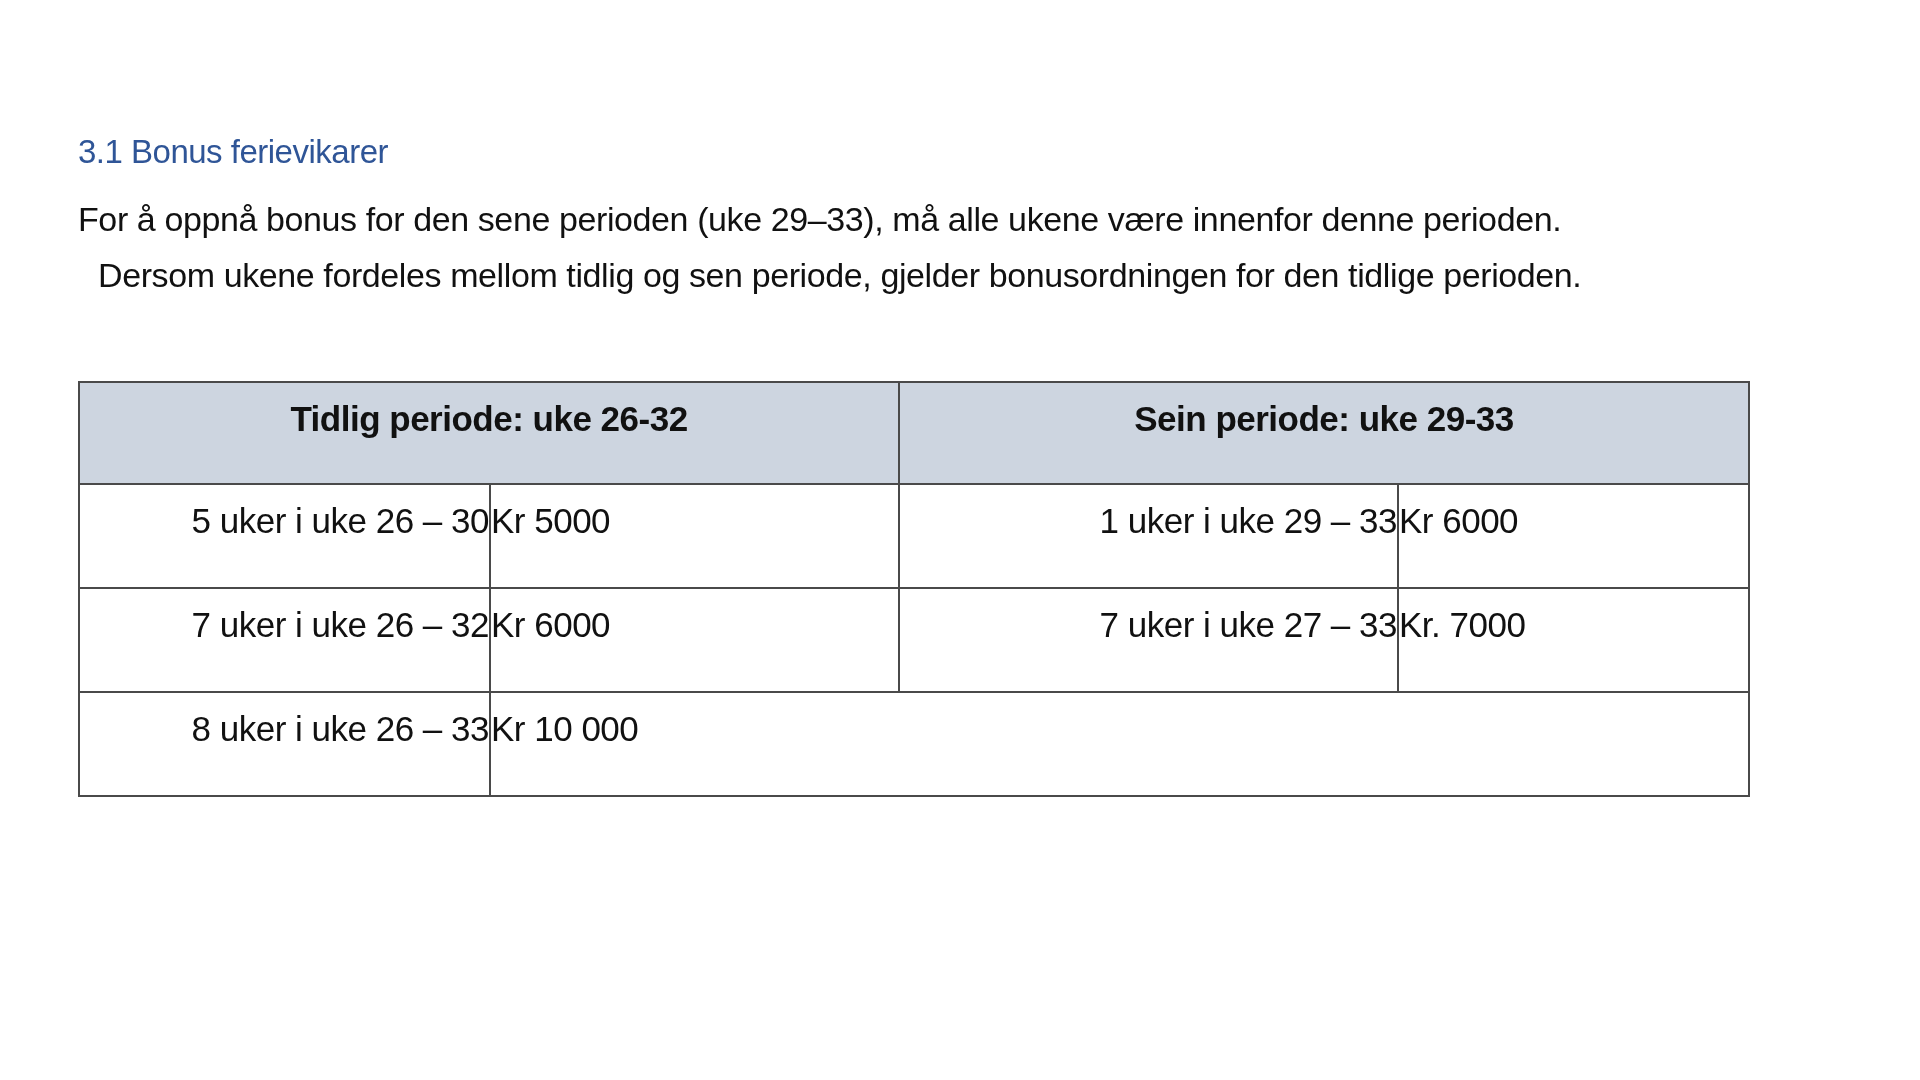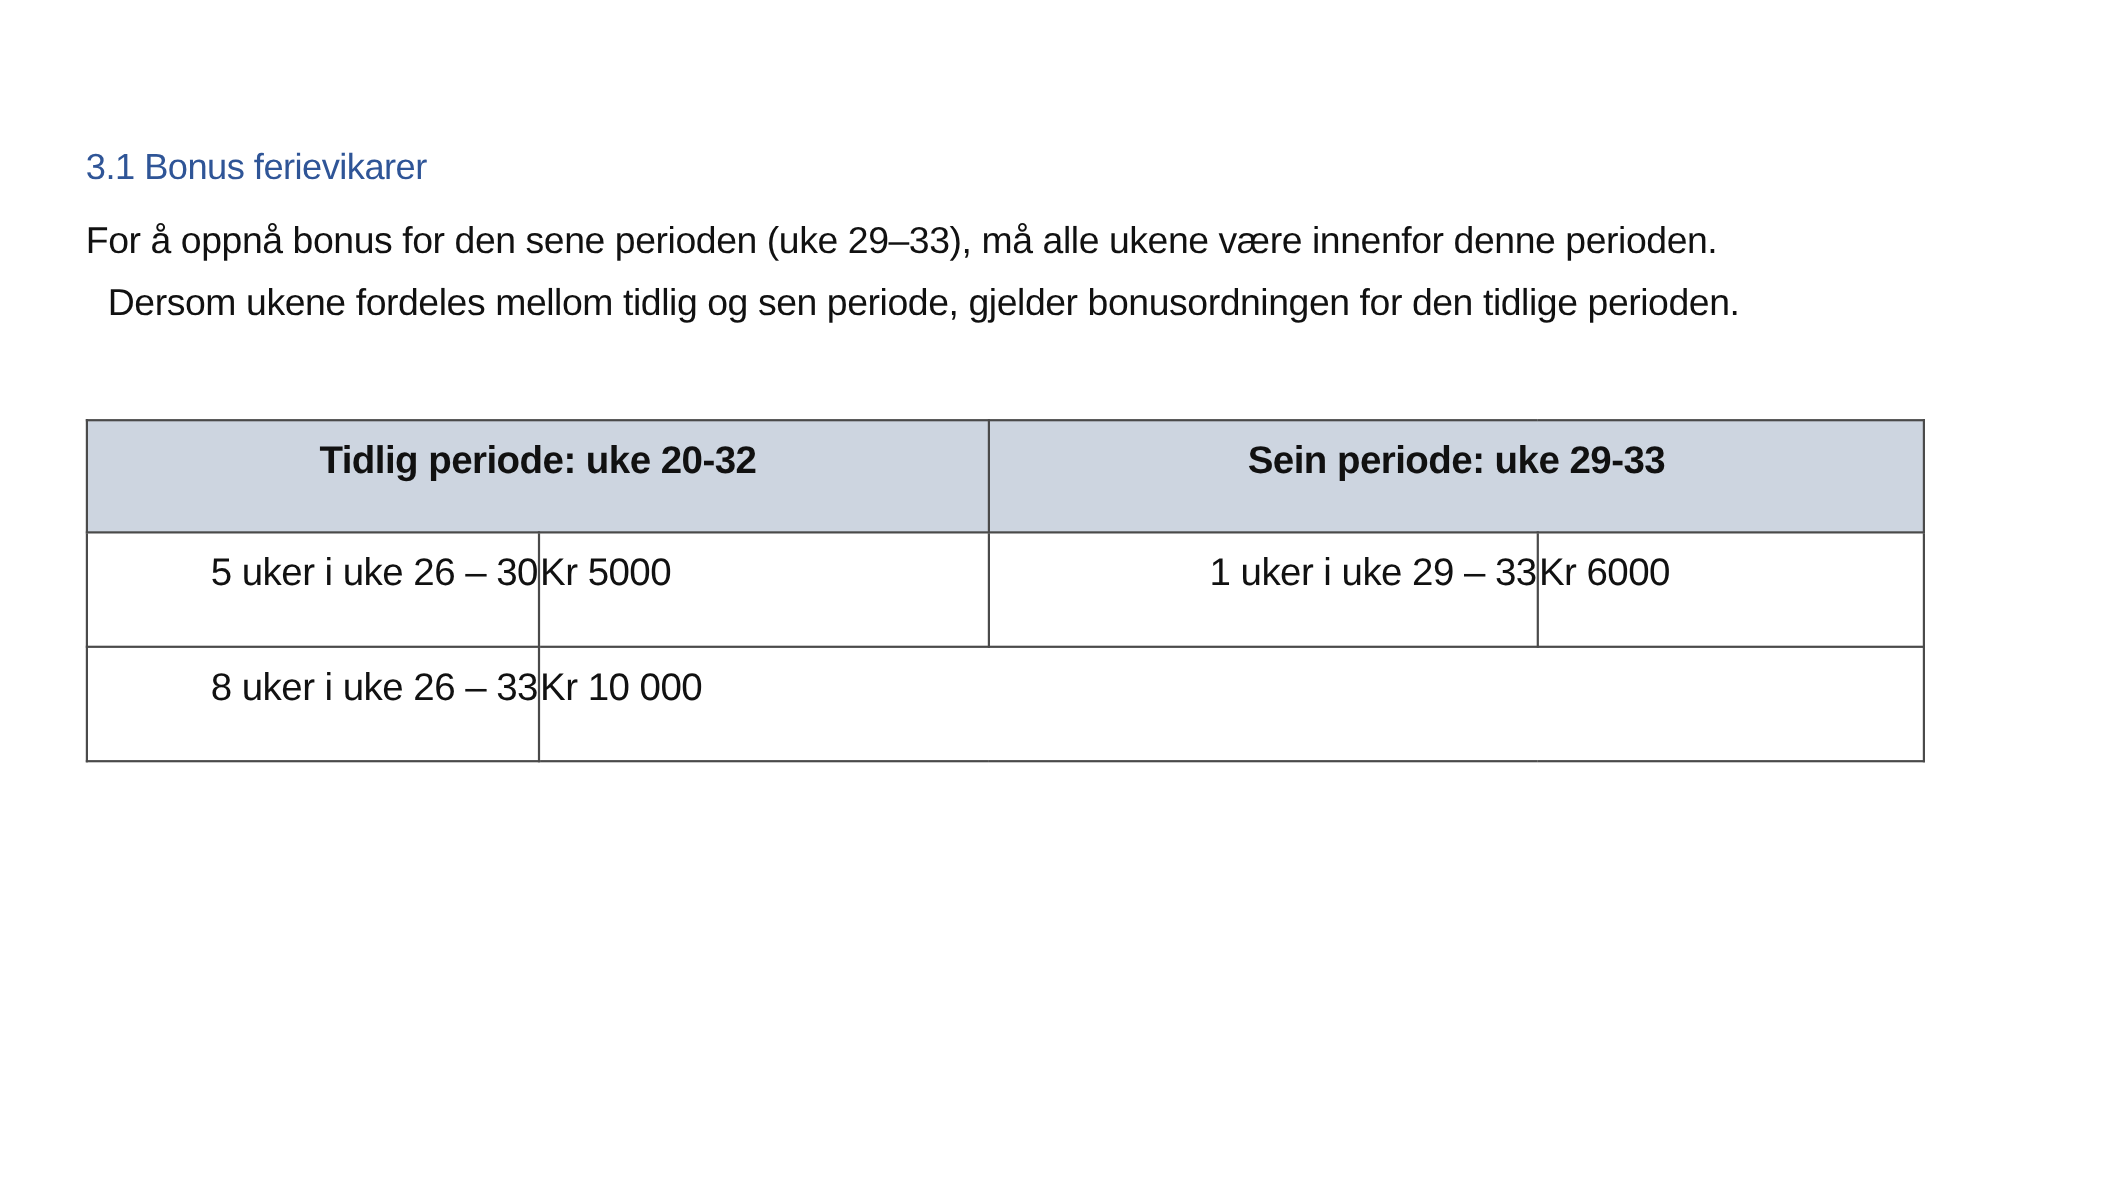--- a/index.html
+++ b/index.html
@@ -25,27 +25,33 @@
 
 <table class="bonus">
   <colgroup>
     <col style="width:411px">
     <col style="width:409px">
     <col style="width:499px">
     <col style="width:351px">
   </colgroup>
   <tbody>
       <tr>
-    <th colspan="2">Tidlig periode: uke 20-32</th>
+    <th colspan="2">Tidlig periode: uke 26-32</th>
     <th colspan="2">Sein periode: uke 29-33</th>
   </tr>
   <tr>
     <td class="label">5 uker i uke 26 – 30</td>
     <td class="amount">Kr 5000</td>
     <td class="label">1 uker i uke 29 – 33</td>
     <td class="amount">Kr 6000</td>
   </tr>
   <tr>
+    <td class="label">7 uker i uke 26 – 32</td>
+    <td class="amount">Kr 6000</td>
+    <td class="label">7 uker i uke 27 – 33</td>
+    <td class="amount">Kr. 7000</td>
+  </tr>
+  <tr>
     <td class="label">8 uker i uke 26 – 33</td>
     <td class="amount" colspan="3">Kr 10 000</td>
   </tr>
 </tbody>
   </table>
 
 </body></html>

